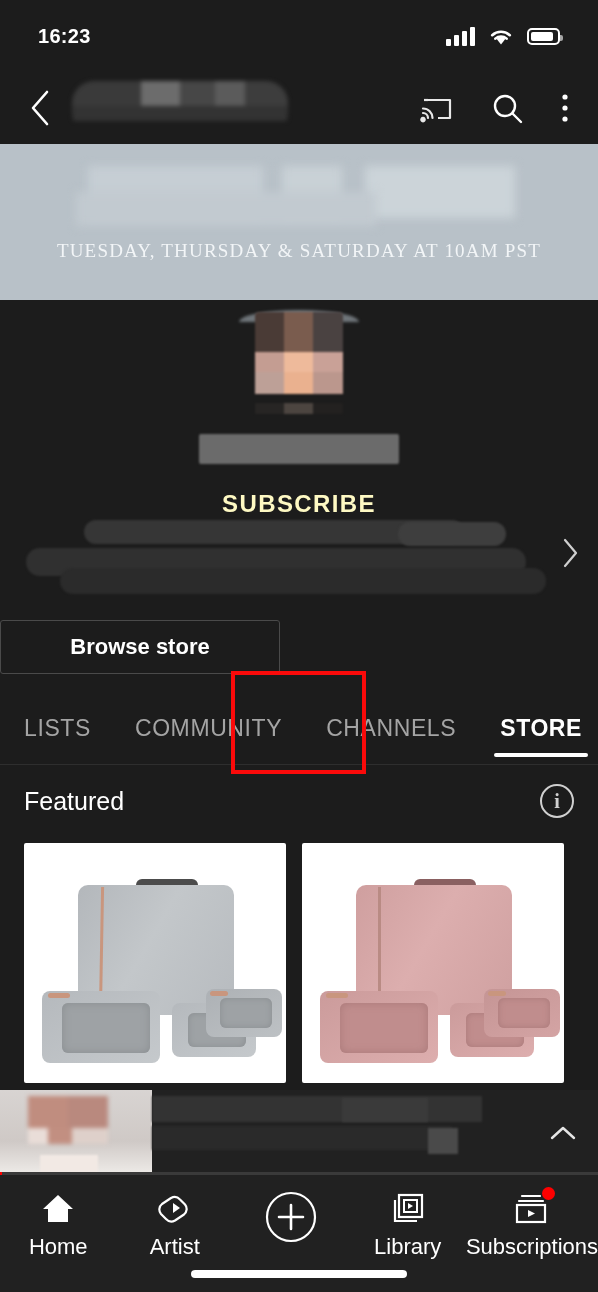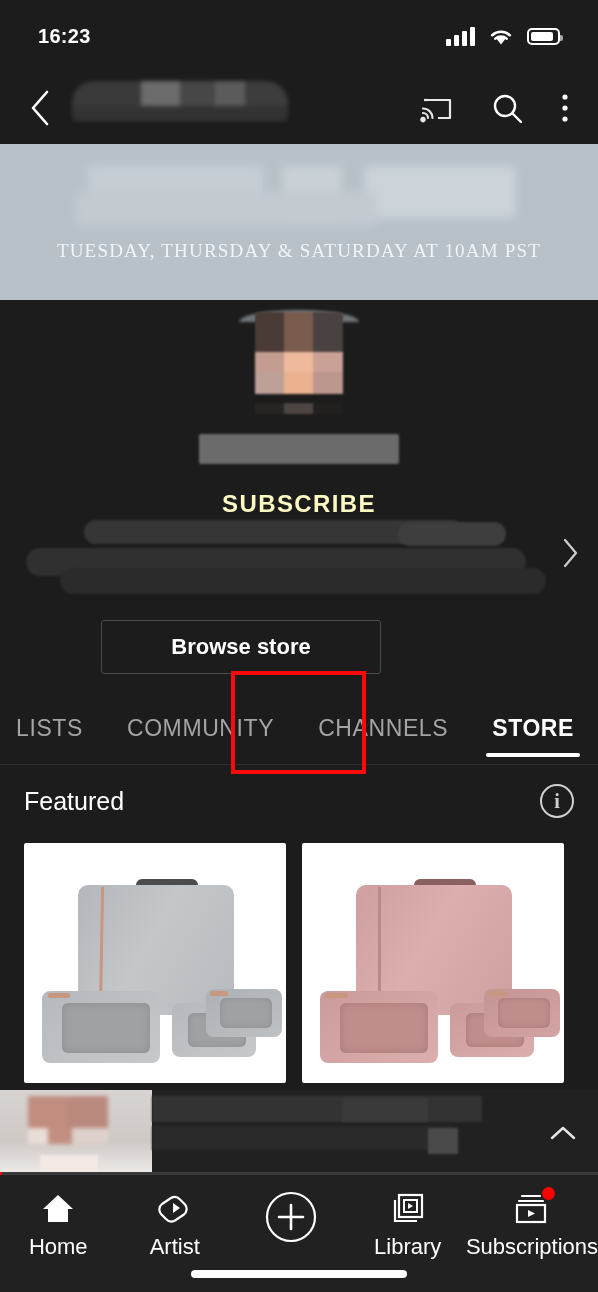--- a/index.html
+++ b/index.html
@@ -57,21 +57,21 @@
                 left:50%; transform:translateX(-50%); top:10px; filter:blur(1.5px); }
   .name-blur { width:200px; height:30px; background:#6b6b6b; margin:10px auto 0; border-radius:2px; filter:blur(1px); }
   .subscribe { text-align:center; color:#fef9c3; font-size:24px; font-weight:700;
                letter-spacing:1.4px; margin-top:26px; }
 
   .desc { position:absolute; top:512px; left:0; width:598px; height:86px; }
   .desc-line { position:absolute; background:#363636; border-radius:18px; filter:blur(1px); }
   .desc-text { position:absolute; left:24px; top:50px; color:#9a9a9a; font-size:22px; white-space:nowrap; }
   .desc-chevron { position:absolute; right:18px; top:50%; transform:translateY(-50%); }
 
-  .browse-wrap { position:absolute; top:620px; left:0; width:482px; display:flex; justify-content:center; }
+  .browse-wrap { position:absolute; top:620px; left:0; width:482px; display:flex; justify-content:flex-start; }
   .browse-btn { width:280px; height:54px; border:1px solid #4a4a4a; border-radius:3px; background:#1c1c1c;
                 color:#fff; font-size:22px; font-weight:700; display:flex; align-items:center; justify-content:center; }
 
   
   .tabs { position:absolute; top:693px; left:0; width:598px; height:72px;
           display:flex; align-items:center; border-bottom:1px solid #2e2e2e; }
   .tab { color:#a4a4a4; font-size:23px; font-weight:500; letter-spacing:0.6px;
          white-space:nowrap; padding:0 22px; position:relative; height:72px;
          display:flex; align-items:center; }
   .tab.active { color:#fff; font-weight:700; }
@@ -215,21 +215,21 @@
           <path d="M5 4 L16 17 L5 30" stroke="#cfcfcf" stroke-width="2.2" fill="none" stroke-linecap="round" stroke-linejoin="round"></path>
         </svg>
     </div>
   </div>
 
   <div class="browse-wrap">
     <div class="browse-btn">Browse store</div>
   </div>
 
   <div class="tabs">
-    <div class="tab" style="padding-left:16px;">LISTS</div>
+    <div class="tab" style="padding-left:16px;margin-left:8px;">LISTS</div>
     <div class="tab">COMMUNITY</div>
     <div class="tab">CHANNELS</div>
     <div class="tab active">STORE</div>
     <div class="tab">ABOUT</div>
   </div>
   <div class="highlight-box"></div>
 
   <div class="featured-head">
     <div class="featured-title">Featured</div>
     <div class="info-icon">i</div>

